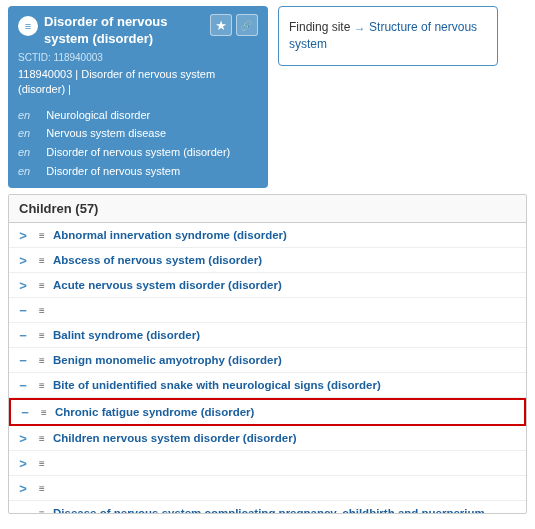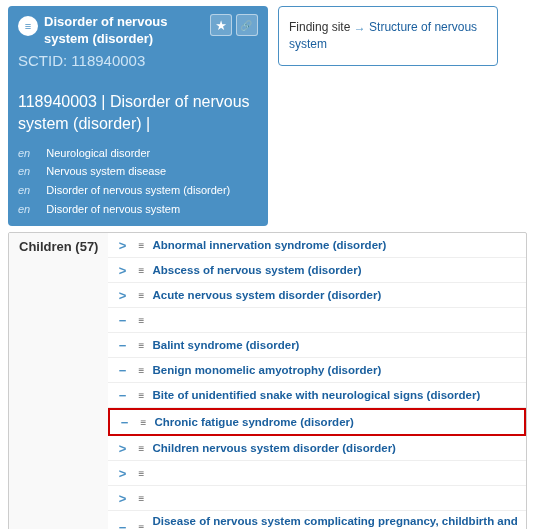--- a/index.html
+++ b/index.html
@@ -78,28 +78,28 @@
       height: 22px;
       display: flex;
       align-items: center;
       justify-content: center;
       cursor: pointer;
       color: #fff;
       font-size: 13px;
     }
 
     .sctid {
-      font-size: 15px;
+      font-size: 10px;
       color: #cde4f5;
-      margin-bottom: 22px;
+      margin-bottom: 4px;
       margin-top: 2px;
     }
 
     .concept-desc {
-      font-size: 16px;
+      font-size: 11px;
       color: #fff;
       margin-bottom: 8px;
       line-height: 1.4;
     }
 
     .synonyms {
       font-size: 11px;
       color: #fff;
       line-height: 1.7;
     }
@@ -130,21 +130,21 @@
     }
 
     
     .children-section {
       border: 1px solid #ccc;
       margin: 0 8px;
       border-radius: 2px;
       height: 320px;
       overflow: hidden;
       display: flex;
-      flex-direction: row;
+      flex-direction: column;
     }
 
     .children-header {
       padding: 6px 10px;
       font-size: 13px;
       font-weight: bold;
       color: #333;
       border-bottom: 1px solid #ccc;
       background: #f9f9f9;
     }

